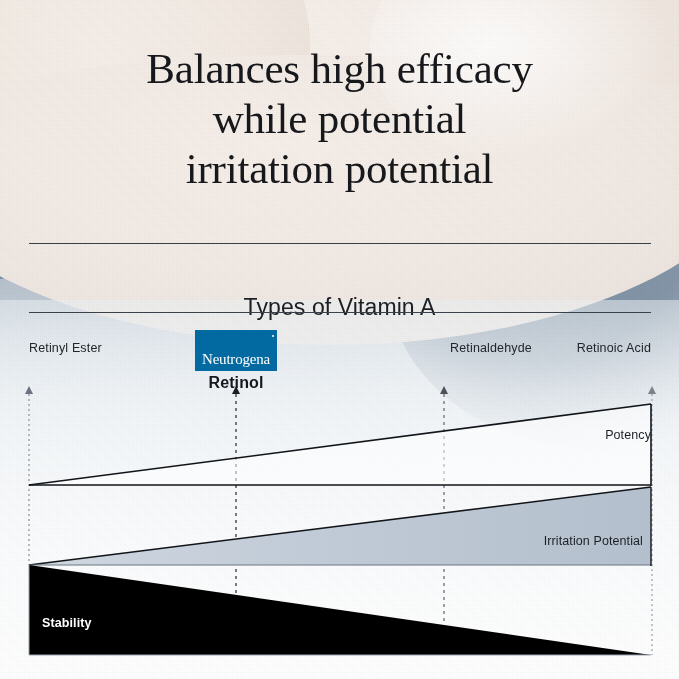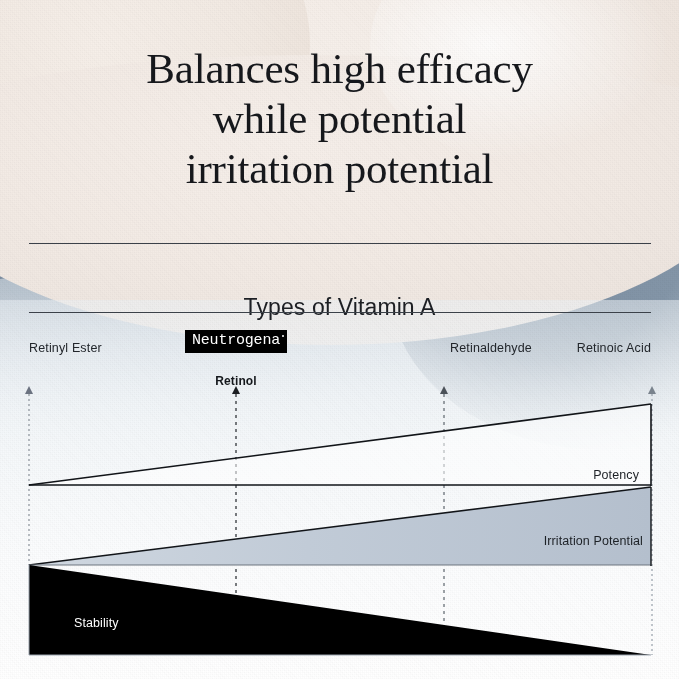--- a/index.html
+++ b/index.html
@@ -150,39 +150,39 @@
 
   #brand-wrap{
     position:absolute;
     left:236px; top:330px;
     transform:translateX(-50%);
     text-align:center;
     width:160px;
   }
   #brand-logo{
     display:inline-block;
-    background:#000000;
+    background:#0369a1;
     color:#ffffff;
-    font-family:Liberation Mono, monospace;
+    font-family:Liberation Serif, serif;
     font-size:15px;
     line-height:20px;
-    padding:1px 7px 2px 7px;
+    padding:19px 7px 2px 7px;
     letter-spacing:-0.2px;
     position:relative;
   }
   #brand-logo:after{
     content:"";
     position:absolute;
     right:3px; top:5px;
     width:2px;height:2px;border-radius:50%;
     background:#ffffff;
   }
   #brand-sub{
-    margin-top:21px;
-    font-size:12px;
+    margin-top:3px;
+    font-size:16px;
     font-weight:bold;
     color:#15181c;
     letter-spacing:.1px;
   }
 
   
   #chart{
     position:absolute;
     left:0; top:0;
     width:679px; height:679px;
@@ -190,36 +190,35 @@
   }
   #chart svg{display:block;}
 
   .chart-label{
     position:absolute;
     font-size:12.5px;
     letter-spacing:.1px;
     white-space:nowrap;
   }
   #label-potency{
-    top:468px; left:651px;
+    top:428px; left:651px;
     transform:translateX(-100%);
     color:#1d2126;
-    padding-right:12px;
+    padding-right:0;
   }
   #label-irritation{
     top:534px; left:651px;
     transform:translateX(-100%);
     color:#1d2126;
     padding-right:8px;
   }
   #label-stability{
     top:616px; left:42px;
     color:#ffffff;
-    font-weight:normal;
-    margin-left:32px;
+    font-weight:bold;
   }
 </style>
 </head>
 <body>
 
 <div id="stage">
 
   <div class="bg-layer" id="bg-base"></div>
   <div id="bg-corner-left"></div>
   <div id="bg-corner-right"></div>

